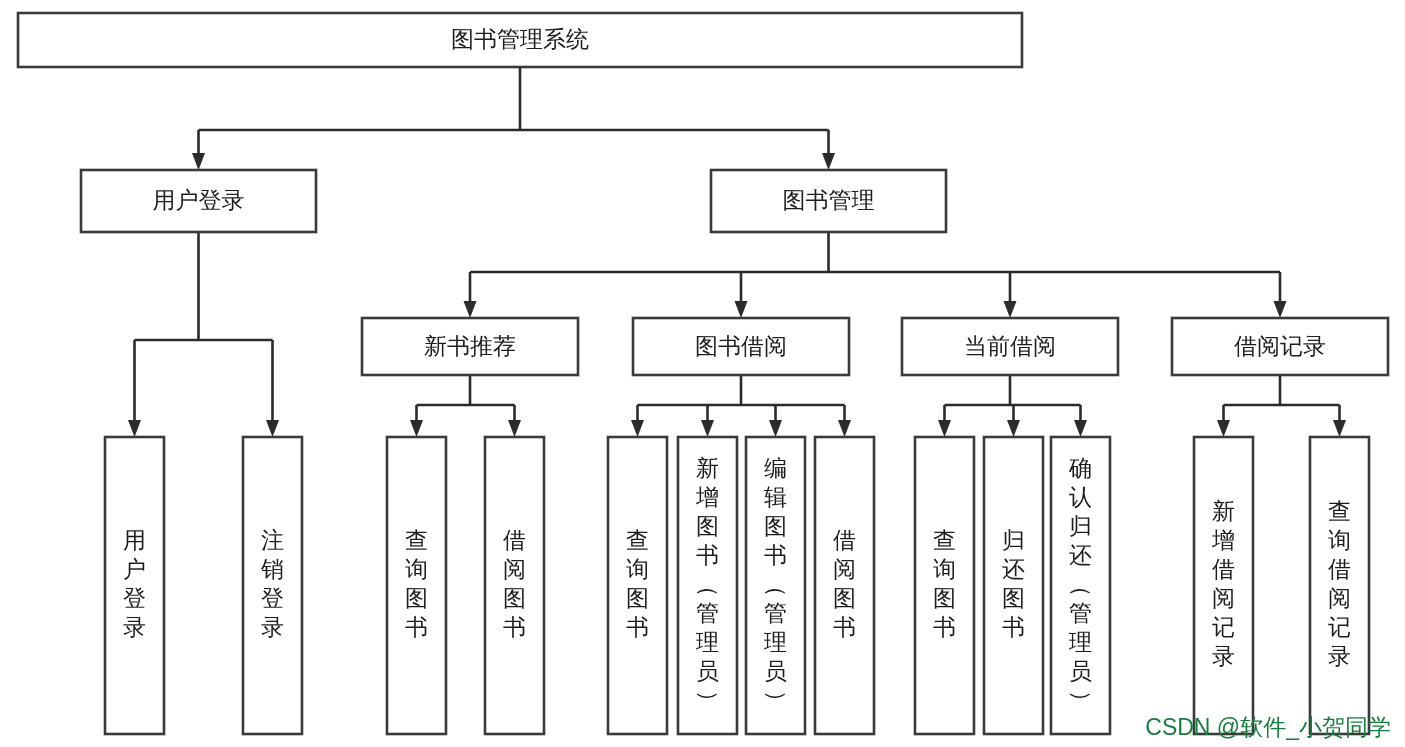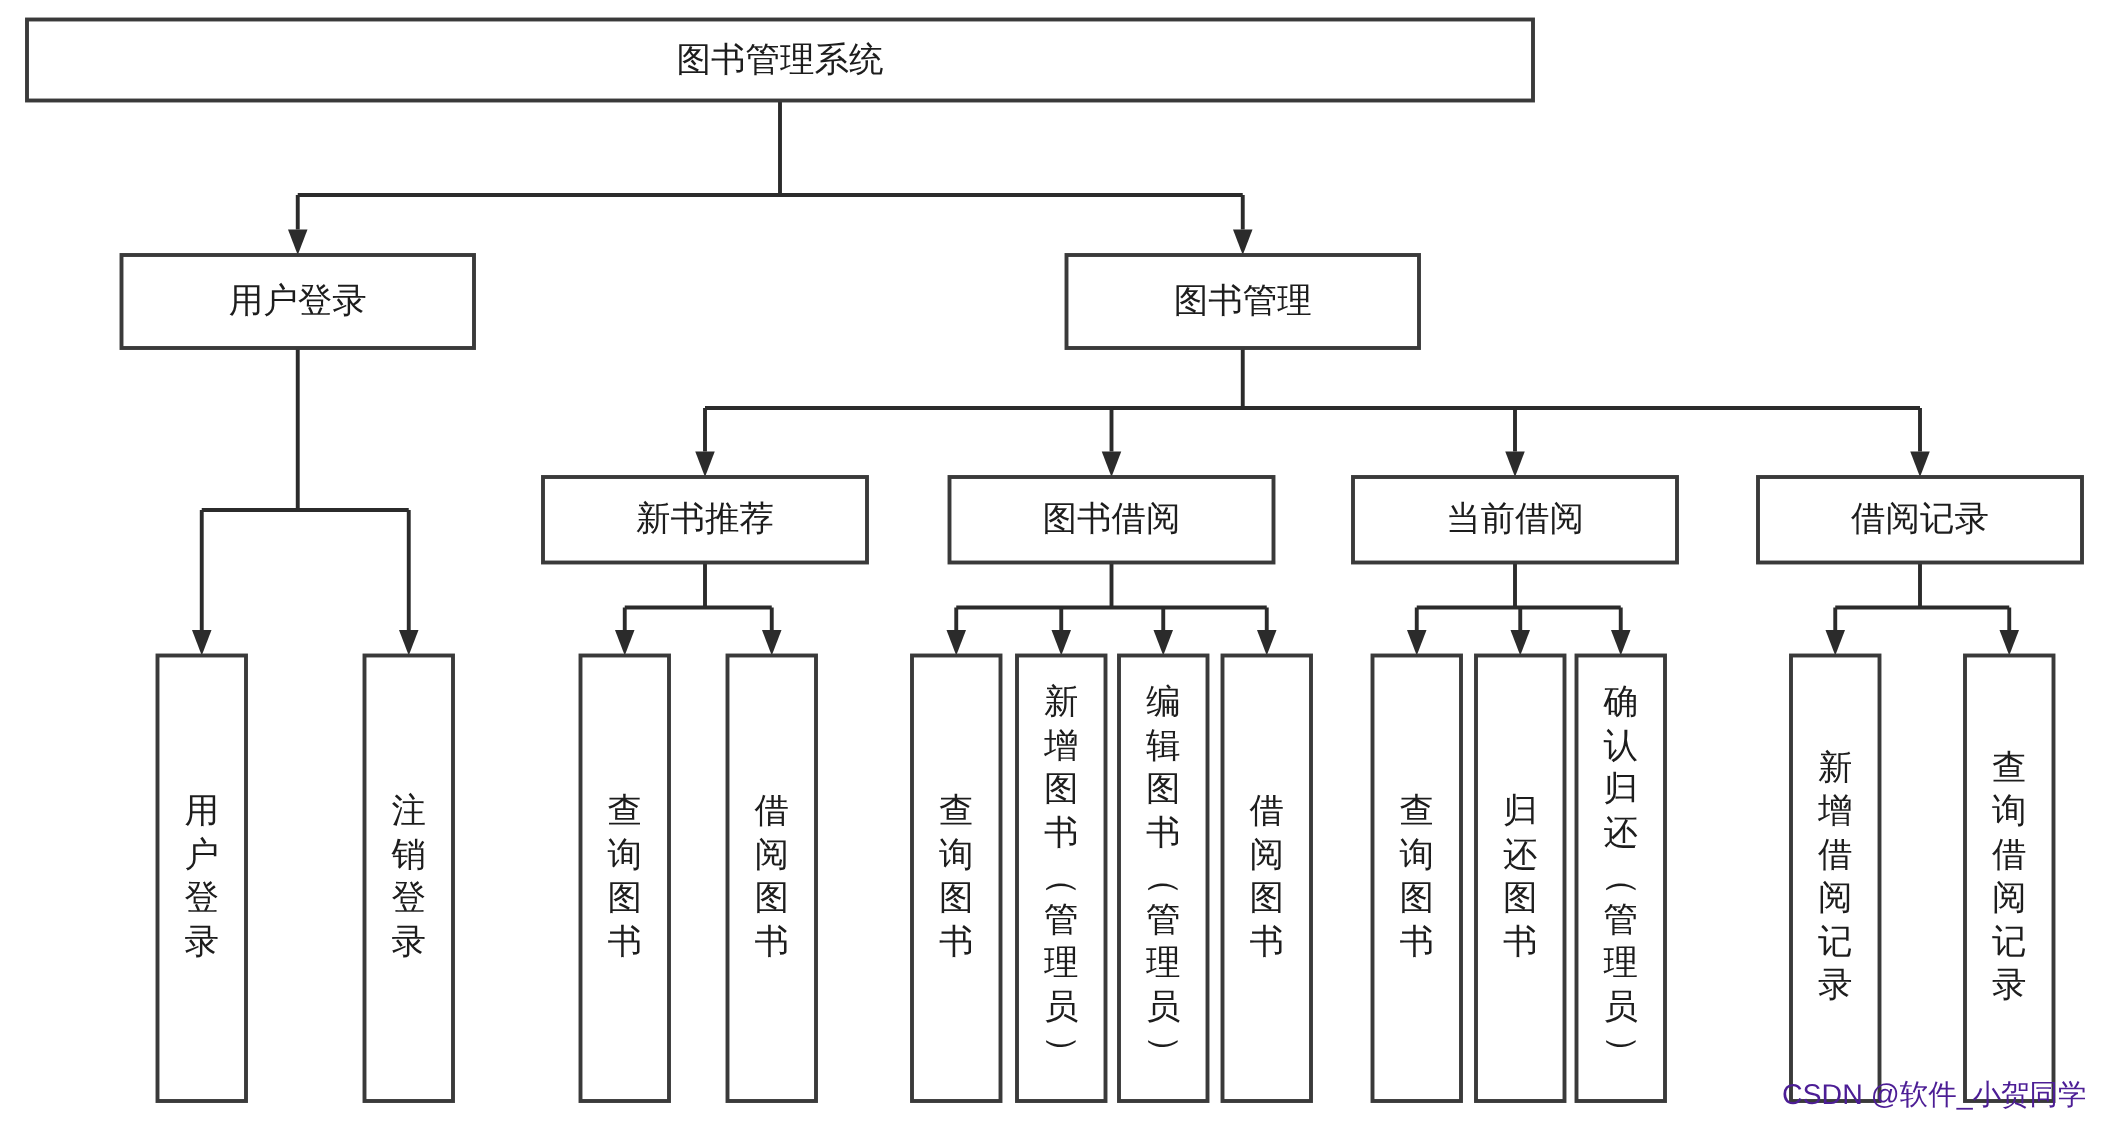--- a/index.html
+++ b/index.html
@@ -48,22 +48,22 @@
     font-size: 23px;
     fill: #1d1d1d;
     text-anchor: middle;
     dominant-baseline: middle;
   }
   .watermark-text {
     position: absolute;
     right: 14px;
     bottom: 4px;
     font-family: "Liberation Sans", "DejaVu Sans", sans-serif;
-    font-size: 19px;
-    color: #4c1d95;
+    font-size: 23px;
+    color: #15803d;
     white-space: nowrap;
     pointer-events: none;
     user-select: none;
   }
 </style>
 </head>
 <body>
 
 <div id="diagram-root">
   <svg class="diagram-canvas" viewBox="0 0 1405 747" xmlns="http://www.w3.org/2000/svg">

